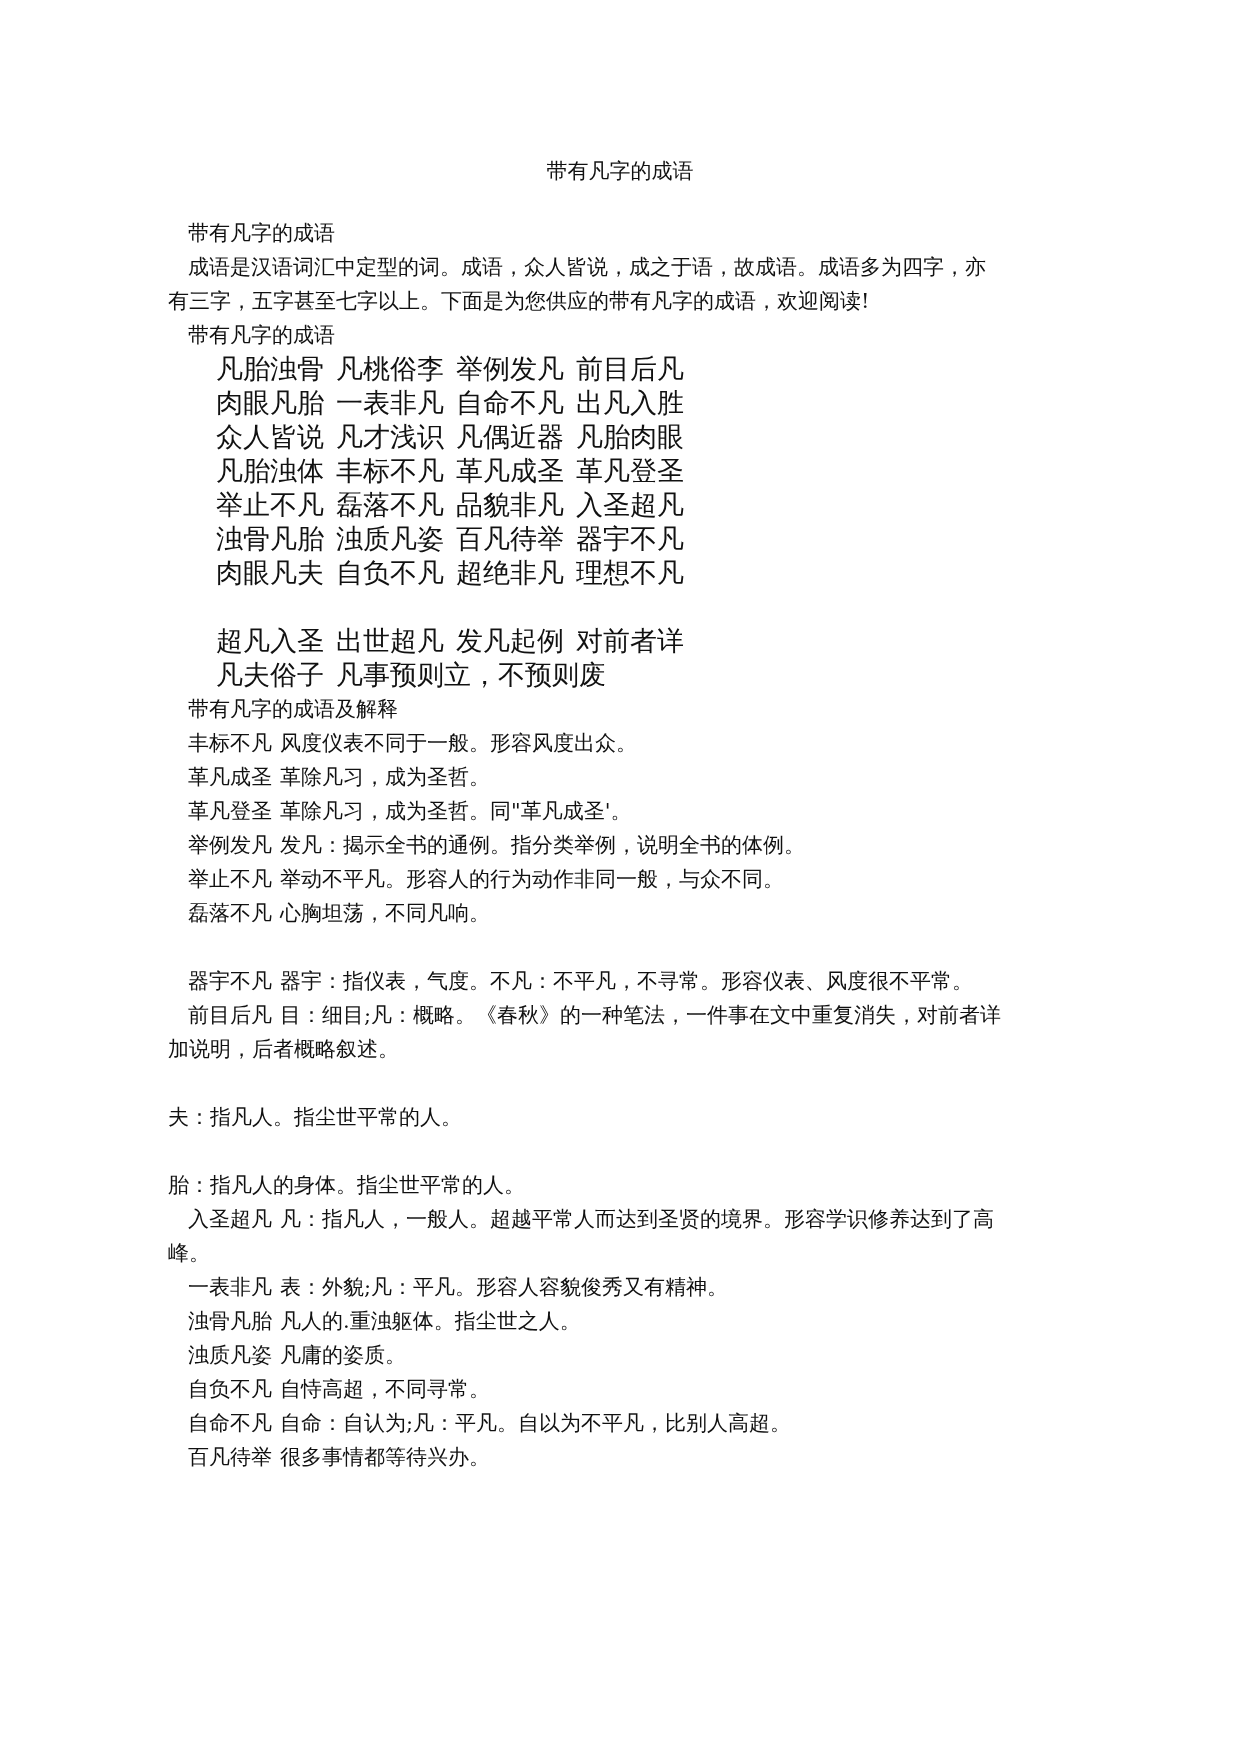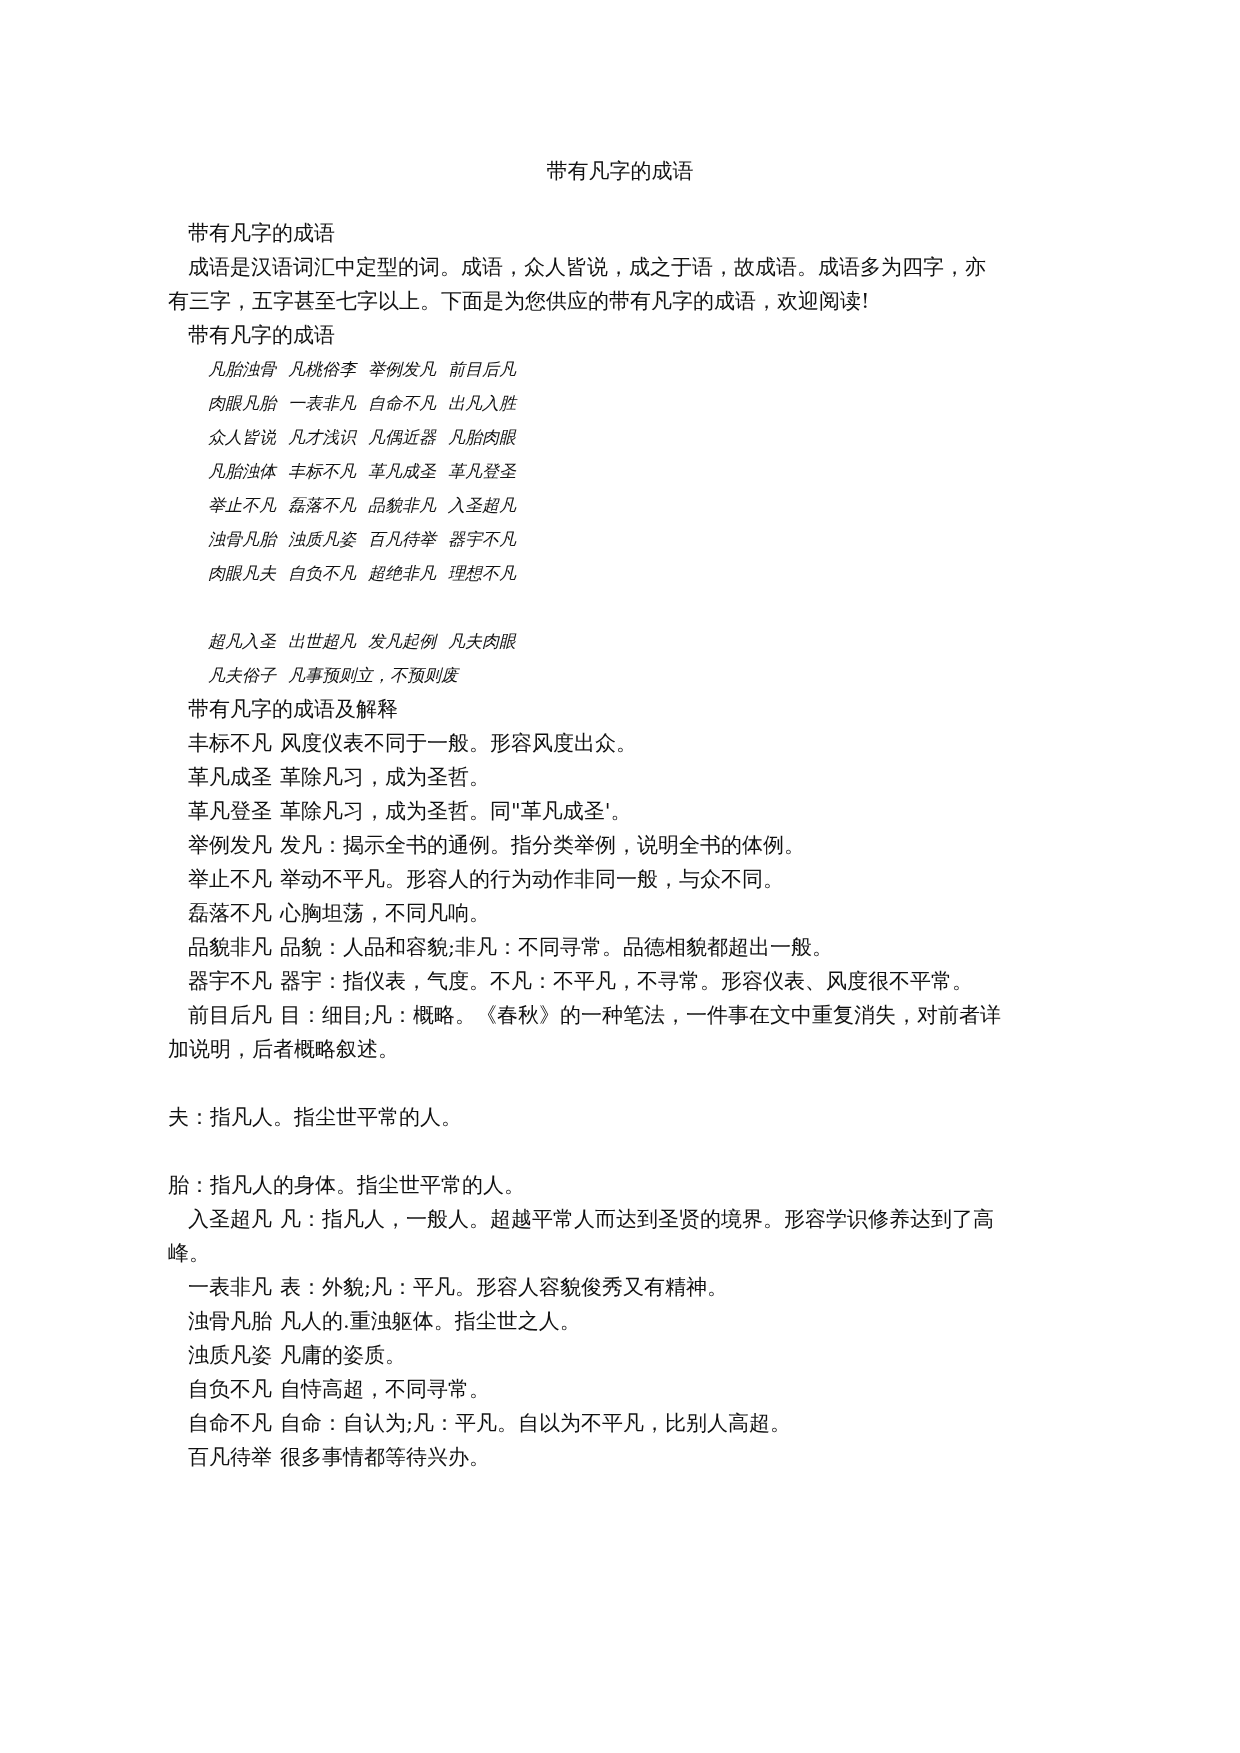--- a/index.html
+++ b/index.html
@@ -3,21 +3,21 @@
   <meta charset="utf-8">
   <style>
     html, body { margin: 0; padding: 0; background: #ffffff; }
     body { width: 1240px; height: 1753px; position: relative; overflow: hidden;
            font-family: "DejaVu Serif", "Liberation Serif", serif; color: #111111; }
     .page { position: absolute; left: 0; top: 0; width: 1240px; height: 1448px; background: #ffffff; }
     .title { position: absolute; top: 156px; left: 0; width: 1240px; text-align: center;
              font-size: 21px; line-height: 30px; letter-spacing: 0px; }
     .line { position: absolute; left: 188px; font-size: 21px; line-height: 30px; white-space: nowrap; }
     .line.wrap { left: 168px; }
-    .idiom-row { position: absolute; left: 208px; font-size: 17px; line-height: 30px; white-space: nowrap; font-style: italic; }
+    .idiom-row { position: absolute; left: 216px; font-size: 27px; line-height: 30px; white-space: nowrap; }
     .idiom-row span { display: inline-block; margin-right: 12px; }
     .line .term { margin-right: 8px; }
   </style>
 </head>
 <body>
 
 <div class="page">
 
   <div class="title">带有凡字的成语</div>
 
@@ -41,35 +41,34 @@
   <div class="idiom-row" style="top:490px">
     <span>举止不凡</span><span>磊落不凡</span><span>品貌非凡</span><span>入圣超凡</span>
   </div>
   <div class="idiom-row" style="top:524px">
     <span>浊骨凡胎</span><span>浊质凡姿</span><span>百凡待举</span><span>器宇不凡</span>
   </div>
   <div class="idiom-row" style="top:558px">
     <span>肉眼凡夫</span><span>自负不凡</span><span>超绝非凡</span><span>理想不凡</span>
   </div>
   <div class="idiom-row" style="top:626px">
-    <span>超凡入圣</span><span>出世超凡</span><span>发凡起例</span><span>凡夫肉眼</span>
+    <span>超凡入圣</span><span>出世超凡</span><span>发凡起例</span><span>对前者详</span>
   </div>
   <div class="idiom-row" style="top:660px">
     <span>凡夫俗子</span><span>凡事预则立，不预则废</span>
   </div>
 
   <div class="line" style="top:694px">带有凡字的成语及解释</div>
 
   <div class="line" style="top:728px"><span class="term">丰标不凡</span><span>风度仪表不同于一般。形容风度出众。</span></div>
   <div class="line" style="top:762px"><span class="term">革凡成圣</span><span>革除凡习，成为圣哲。</span></div>
   <div class="line" style="top:796px"><span class="term">革凡登圣</span><span>革除凡习，成为圣哲。同"革凡成圣'。</span></div>
   <div class="line" style="top:830px"><span class="term">举例发凡</span><span>发凡：揭示全书的通例。指分类举例，说明全书的体例。</span></div>
   <div class="line" style="top:864px"><span class="term">举止不凡</span><span>举动不平凡。形容人的行为动作非同一般，与众不同。</span></div>
   <div class="line" style="top:898px"><span class="term">磊落不凡</span><span>心胸坦荡，不同凡响。</span></div>
-  <div class="line" style="top:932px"><span class="term">品貌非凡</span><span>品貌：人品和容貌;非凡：不同寻常。品德相貌都超出一般。</span></div>
   <div class="line" style="top:966px"><span class="term">器宇不凡</span><span>器宇：指仪表，气度。不凡：不平凡，不寻常。形容仪表、风度很不平常。</span></div>
 
   <div class="line" style="top:1000px"><span class="term">前目后凡</span><span>目：细目;凡：概略。《春秋》的一种笔法，一件事在文中重复消失，对前者详</span></div>
   <div class="line wrap" style="top:1034px">加说明，后者概略叙述。</div>
 
   <div class="line wrap" style="top:1102px">夫：指凡人。指尘世平常的人。</div>
 
   <div class="line wrap" style="top:1170px">胎：指凡人的身体。指尘世平常的人。</div>
 
   <div class="line" style="top:1204px"><span class="term">入圣超凡</span><span>凡：指凡人，一般人。超越平常人而达到圣贤的境界。形容学识修养达到了高</span></div>

